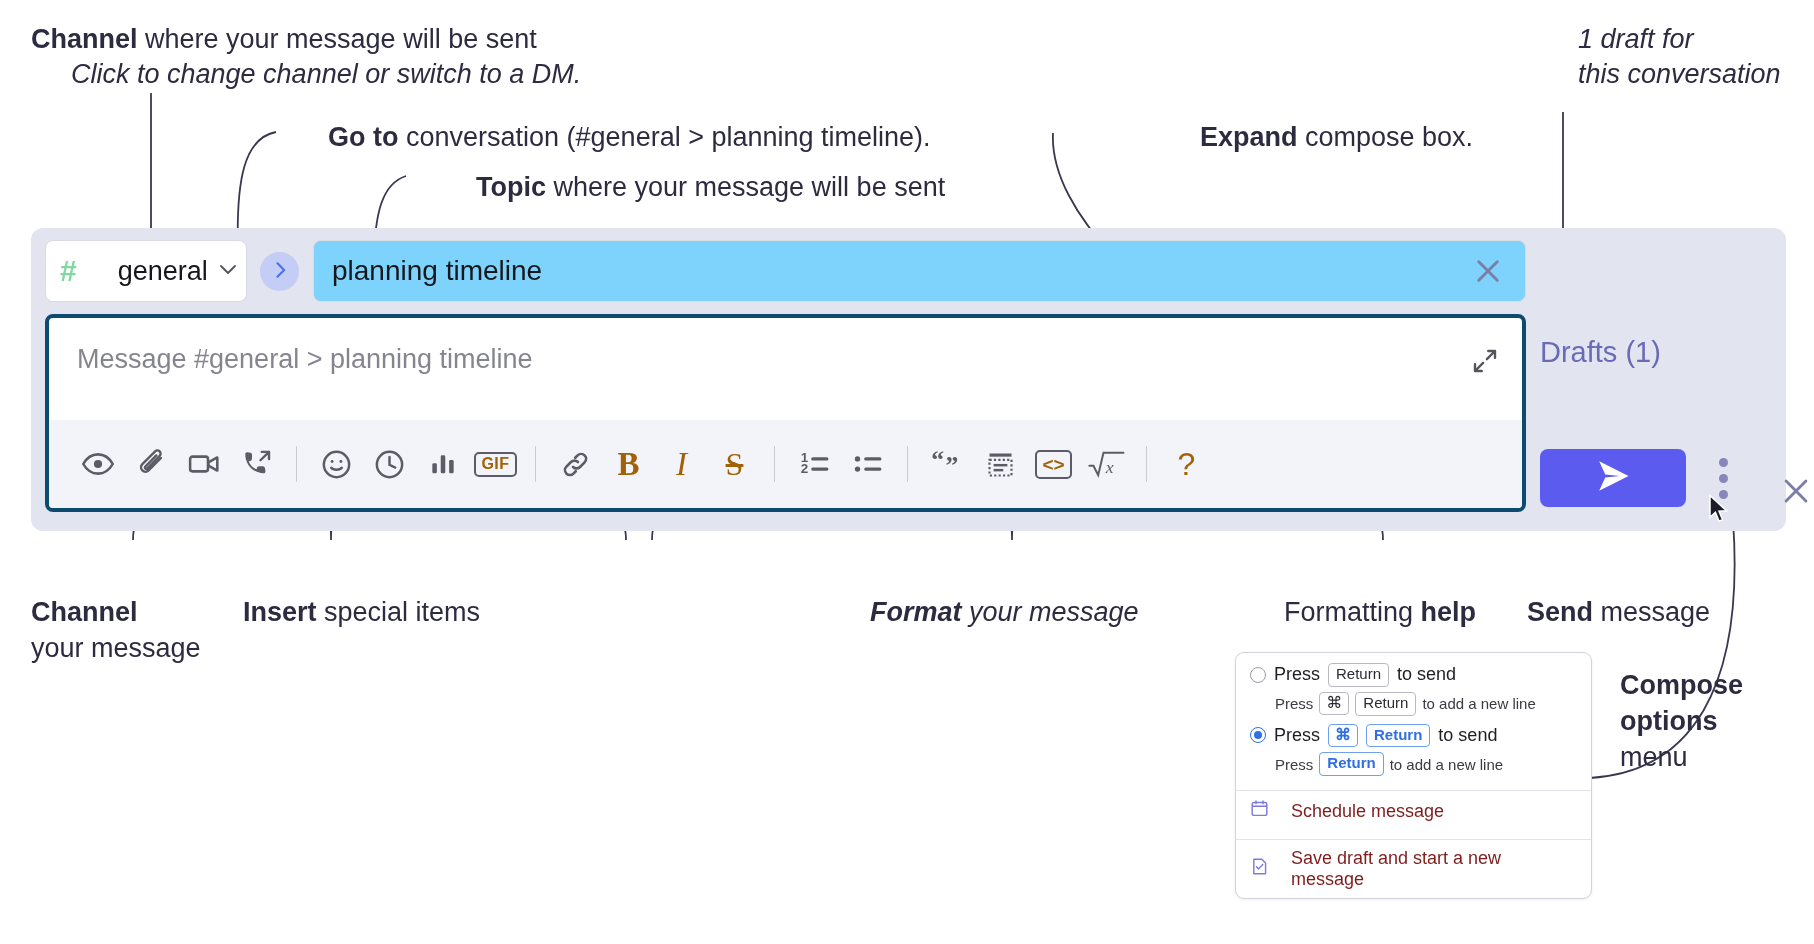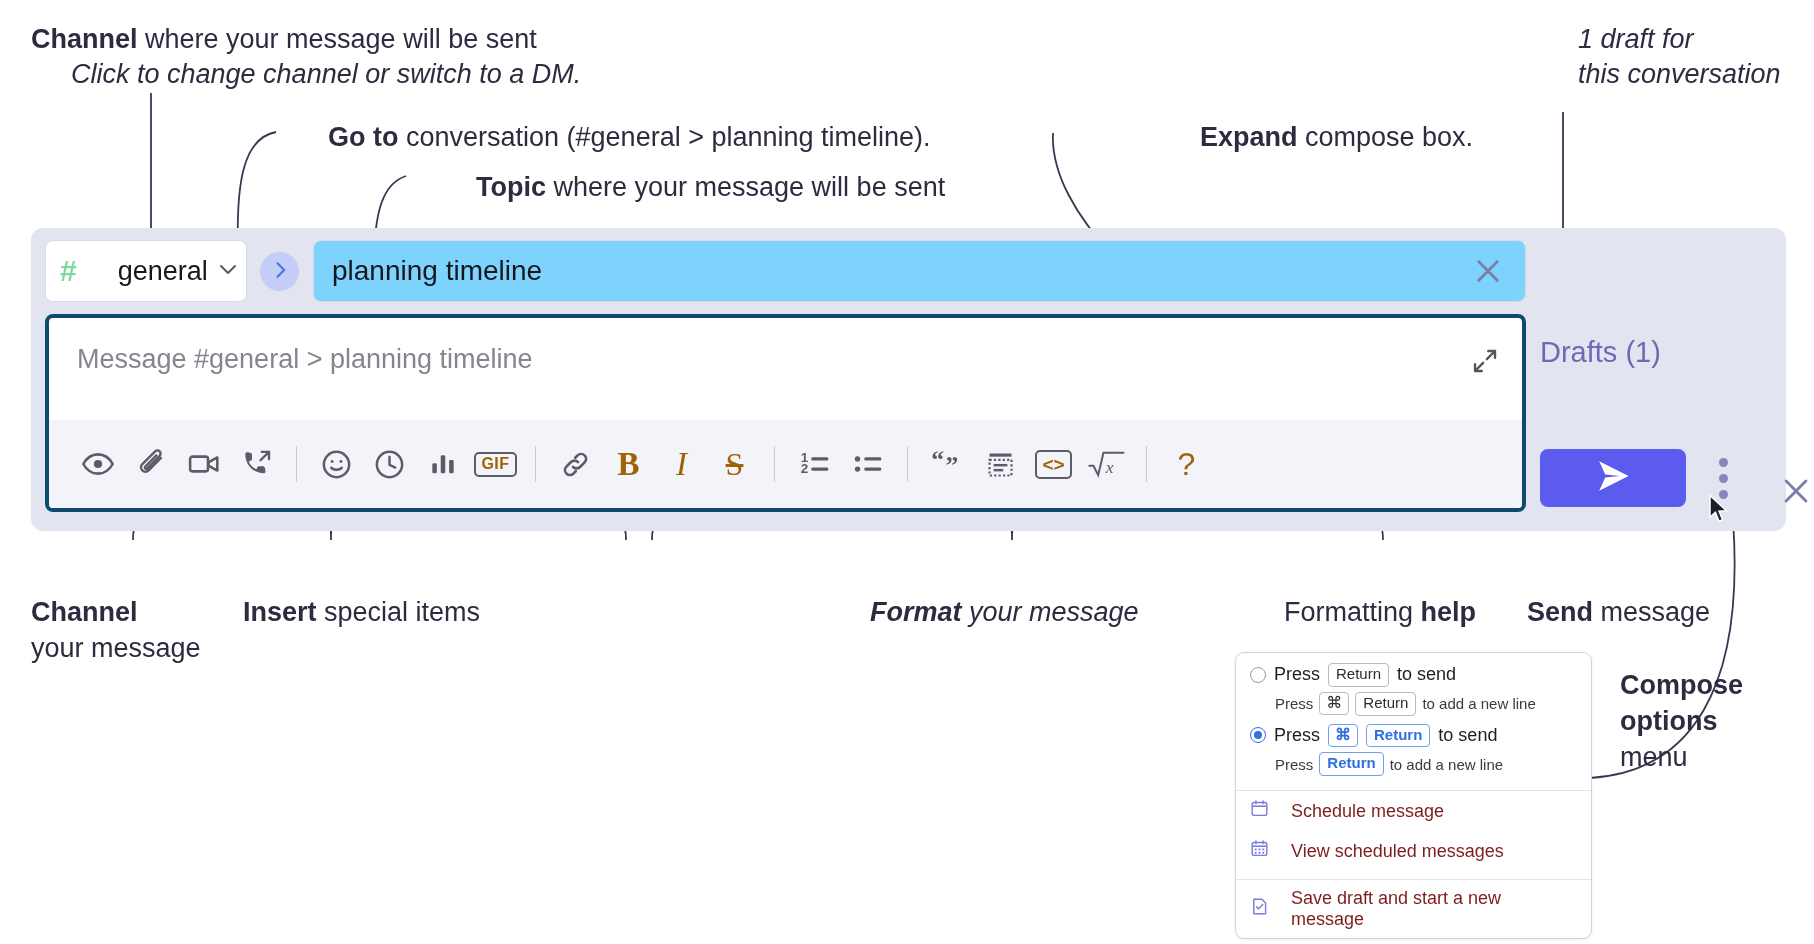--- a/index.html
+++ b/index.html
@@ -532,38 +532,20 @@
     <span>
       <svg width="19" height="19" viewBox="0 0 20 20" fill="none" stroke="#7b7be0" stroke-width="1.5">
         <rect x="2.3" y="3.6" width="15.4" height="13.6" rx="2"></rect>
         <path d="M2.3 7.6 L17.7 7.6" stroke-width="1.6"></path>
         <path d="M6.3 2 L6.3 5 M13.7 2 L13.7 5" stroke-linecap="round"></path>
       </svg>
     </span>
     <span>Schedule message</span>
   </div>
 
-  <div class="menu-item">
-    <span>
-      <svg width="19" height="19" viewBox="0 0 20 20" fill="none" stroke="#7b7be0" stroke-width="1.5">
-        <rect x="2.3" y="3.6" width="15.4" height="13.6" rx="2"></rect>
-        <path d="M2.3 7.6 L17.7 7.6" stroke-width="1.6"></path>
-        <path d="M6.3 2 L6.3 5 M13.7 2 L13.7 5" stroke-linecap="round"></path>
-        <g fill="#7b7be0" stroke="none">
-          <rect x="5" y="10" width="2" height="2"></rect>
-            <rect x="9" y="10" width="2" height="2"></rect>
-            <rect x="13" y="10" width="2" height="2"></rect>
-          <rect x="5" y="13.6" width="2" height="2"></rect>
-            <rect x="9" y="13.6" width="2" height="2"></rect>
-            <rect x="13" y="13.6" width="2" height="2"></rect>
-        </g>
-      </svg>
-    </span>
-    <span>View scheduled messages</span>
-  </div>
 
   <div class="menu-div"></div>
 
   <div class="menu-item">
     <span>
       <svg width="19" height="19" viewBox="0 0 20 20" fill="none" stroke="#7b7be0" stroke-width="1.5" stroke-linejoin="round">
         <path d="M4 2.4 L12.4 2.4 L16.4 6.4 L16.4 17.6 L4 17.6 Z"></path>
         <path d="M6.8 10.2 L9.1 12.5 L13.4 7.8" stroke-linecap="round"></path>
       </svg>
     </span>

